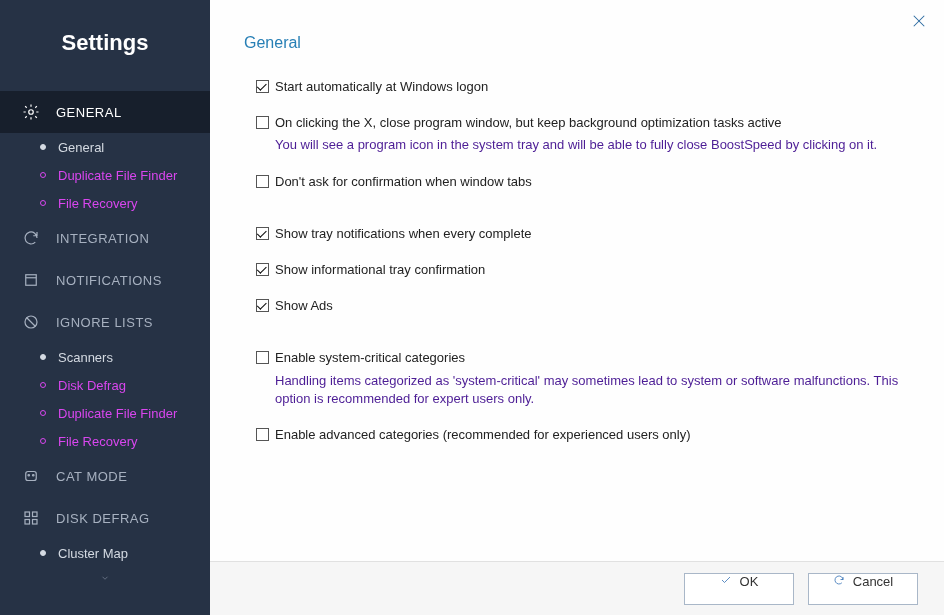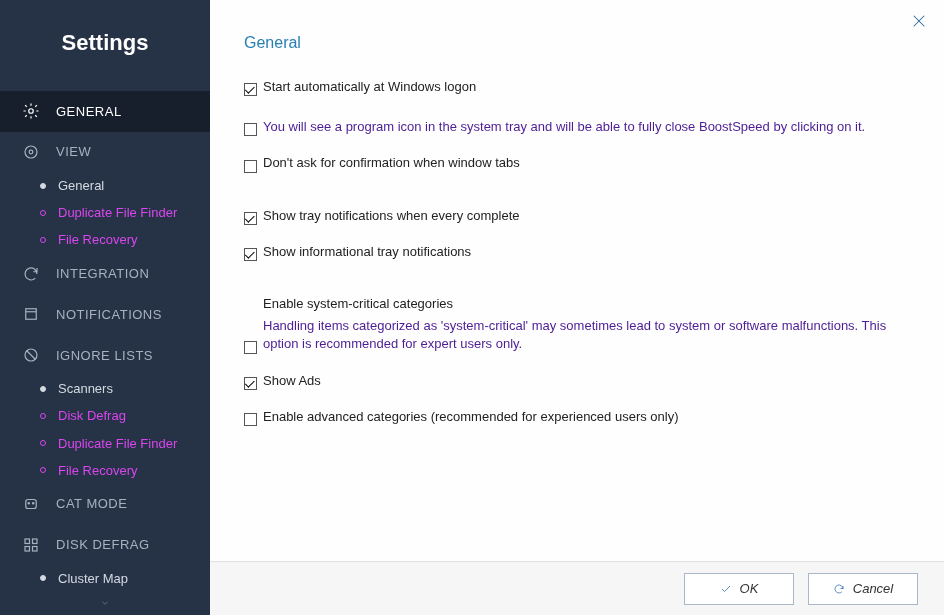--- a/index.html
+++ b/index.html
@@ -95,21 +95,22 @@
   }
   h3.section-h {
     margin: 0 0 26px 0;
     font-weight: 400;
     font-size: 16px;
     color: #277fb5;
   }
   .opt {
     margin-bottom: 18px;
     display: flex;
-    align-items: flex-end;
+    align-items: flex-start;
+    margin-left: 12px;
   }
   .opt.group-gap { margin-top: 34px; }
   .chk {
     width: 13px; height: 13px;
     border: 1px solid #555;
     margin-right: 6px;
     margin-top: 2px;
     flex-shrink: 0;
     display: inline-flex;
     align-items: center;
@@ -140,56 +141,45 @@
     justify-content: flex-end;
     padding-right: 26px;
     gap: 14px;
   }
   .btn {
     width: 110px;
     height: 32px;
     border: 1px solid #a9b7c8;
     background: #fff;
     display: inline-flex;
-    align-items: center;
     justify-content: center;
     gap: 8px;
     cursor: pointer;
     font-size: 13px;
     color: #333;
-    font-style: italic;
   }
   .btn .bi { color: #3571b5; display:inline-flex; }
   .btn .bi svg { stroke: currentColor; fill: none; stroke-width: 1.6; width:12px; height:12px; }
 </style>
 </head>
 <body>
 
 <div class="sidebar">
   <div class="sidebar-title">Settings</div>
 
   <div class="side-item active">
     <span class="ic">
       <svg viewBox="0 0 24 24">
           <circle cx="12" cy="12" r="3"></circle>
           <path d="M12 2v3M12 19v3M4.2 4.2l2.1 2.1M17.7 17.7l2.1 2.1M2 12h3M19 12h3M4.2 19.8l2.1-2.1M17.7 6.3l2.1-2.1"></path>
         </svg>
     </span>
     <span>GENERAL</span>
   </div>
 
-  <div class="side-item">
-    <span class="ic">
-      <svg viewBox="0 0 24 24">
-          <circle cx="12" cy="12" r="8"></circle>
-          <circle cx="12" cy="12" r="2.5"></circle>
-        </svg>
-    </span>
-    <span>VIEW</span>
-  </div>
   <div class="side-sub on">
       <span class="dot"></span>
       <span>General</span>
     </div>
   <div class="side-sub">
       <span class="dot"></span>
       <span>Duplicate File Finder</span>
     </div>
   <div class="side-sub">
       <span class="dot"></span>
@@ -289,20 +279,21 @@
     <div class="opt">
       <span class="chk checked"></span>
       <div class="opt-body">
         <div class="opt-label">Start automatically at Windows logon</div>
       </div>
     </div>
 
     <div class="opt">
       <span class="chk"></span>
       <div class="opt-body">
+        <div class="opt-label">On clicking the X, close program window, but keep background optimization tasks active</div>
         <div class="opt-desc">You will see a program icon in the system tray and will be able to fully close BoostSpeed by clicking on it.</div>
       </div>
     </div>
 
     <div class="opt">
       <span class="chk"></span>
       <div class="opt-body">
         <div class="opt-label">Don't ask for confirmation when window tabs</div>
       </div>
     </div>
@@ -310,36 +301,36 @@
     <div class="opt group-gap">
       <span class="chk checked"></span>
       <div class="opt-body">
         <div class="opt-label">Show tray notifications when every complete</div>
       </div>
     </div>
 
     <div class="opt">
       <span class="chk checked"></span>
       <div class="opt-body">
-        <div class="opt-label">Show informational tray notifications</div>
+        <div class="opt-label">Show informational tray confirmation</div>
+      </div>
+    </div>
+
+    <div class="opt">
+      <span class="chk checked"></span>
+      <div class="opt-body">
+        <div class="opt-label">Show Ads</div>
       </div>
     </div>
 
     <div class="opt group-gap">
       <span class="chk"></span>
       <div class="opt-body">
         <div class="opt-label">Enable system-critical categories</div>
         <div class="opt-desc">Handling items categorized as 'system-critical' may sometimes lead to system or software malfunctions. This option is recommended for expert users only.</div>
-      </div>
-    </div>
-
-    <div class="opt">
-      <span class="chk checked"></span>
-      <div class="opt-body">
-        <div class="opt-label">Show Ads</div>
       </div>
     </div>
 
     <div class="opt">
       <span class="chk"></span>
       <div class="opt-body">
         <div class="opt-label">Enable advanced categories (recommended for experienced users only)</div>
       </div>
     </div>
 

